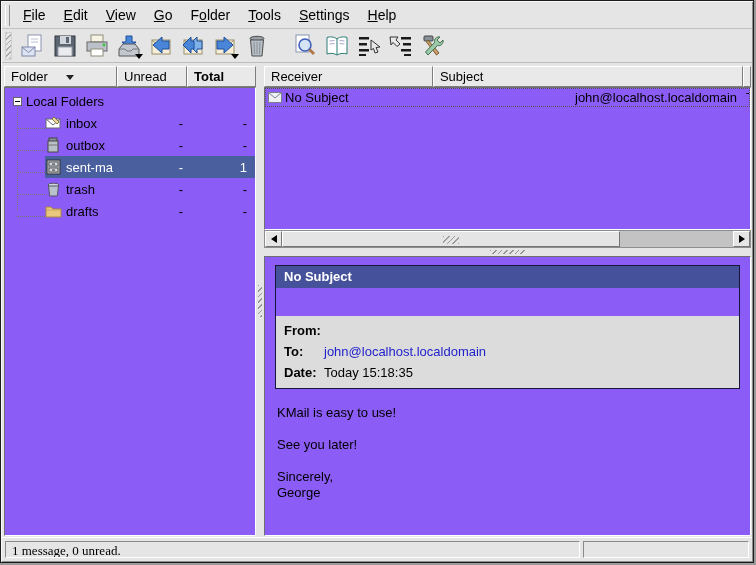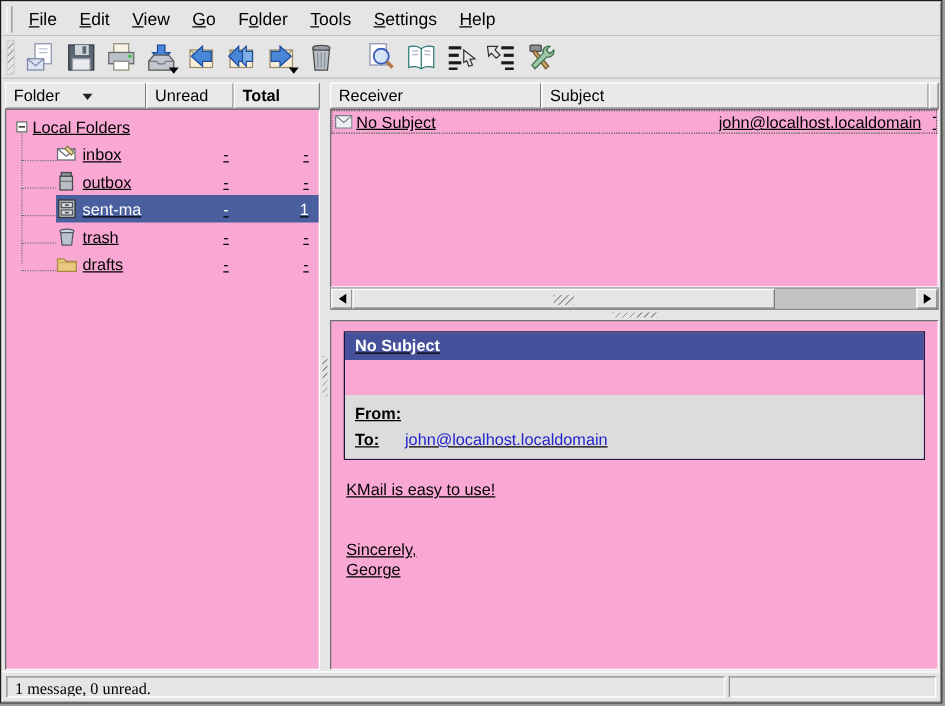--- a/index.html
+++ b/index.html
@@ -45,21 +45,21 @@
   .hdrcell {
     background:#e9e9e9; font-size:13px; line-height:19px; padding:0 0 0 6px;
     border-top:1px solid #fff; border-left:1px solid #fff;
     border-right:1px solid #7d7d7d; border-bottom:1px solid #7d7d7d;
     white-space:nowrap; overflow:hidden; position:relative;
   }
   .sortarrow { display:inline-block; width:0; height:0; margin-left:18px; vertical-align:middle;
     border-left:4px solid transparent; border-right:4px solid transparent; border-top:5px solid #222; }
 
   .sunken { border-top:1px solid #6f6f6f; border-left:1px solid #6f6f6f;
-    border-right:1px solid #fff; border-bottom:1px solid #fff; background:#f9a8d4;text-decoration:underline; }
+    border-right:1px solid #fff; border-bottom:1px solid #fff; background:#8b5cf6; }
 
   
   .folder-pane { position:absolute; left:2px; top:2px; width:252px; bottom:1px; }
   .fp-headers { display:flex; height:21px; }
   .fh-folder { width:113px; } .fh-unread { width:70px; } .fh-total { flex:1;font-weight:bold; }
   .fp-view { position:absolute; top:21px; left:0; right:0; bottom:0; overflow:hidden; }
   .tree { position:relative; font-size:13px; padding-top:2px; }
   .tree-v { position:absolute; left:12px; top:13px; height:110px; border-left:1px dotted #777; }
   .trow { position:relative; height:22px; display:flex; align-items:center; white-space:nowrap; }
   .trow.selected { background:linear-gradient(to right, transparent 40px, #4a5f9e 40px); color:#fff; }
@@ -390,25 +390,30 @@
         <div class="pv-title">No Subject</div>
         <div class="pv-fields">
           <div class="pv-row">
             <span class="pv-label">From:</span>
             <span class="pv-value"></span>
           </div>
           <div class="pv-row">
             <span class="pv-label">To:</span>
             <span class="pv-value pv-link">john@localhost.localdomain</span>
           </div>
+          <div class="pv-row">
+            <span class="pv-label">Date:</span>
+            <span class="pv-value">Today 15:18:35</span>
+          </div>
         </div>
       </div>
       <div class="pv-body">
         <div class="bodyline">KMail is easy to use!</div>
         <div class="bodyline"></div>
+        <div class="bodyline">See you later!</div>
         <div class="bodyline"></div>
         <div class="bodyline">Sincerely,</div>
         <div class="bodyline">George</div>
       </div>
     </div>
   </div>
 
   <div class="statusbar">
     <div class="sb-panel sb-p1">1 message, 0 unread.</div>
     <div class="sb-panel sb-p2"></div>

